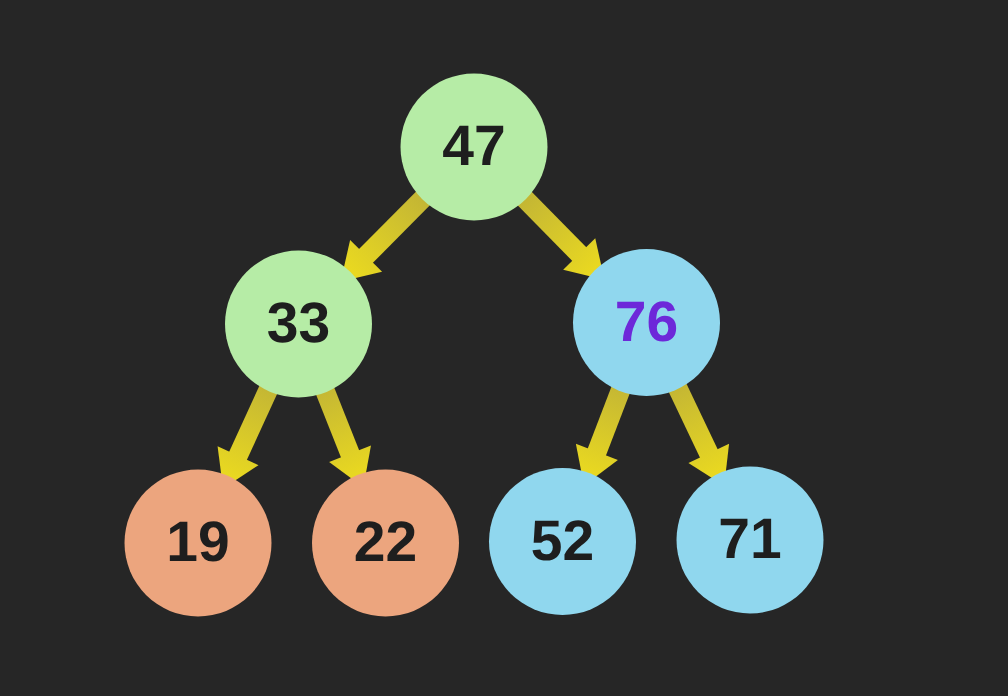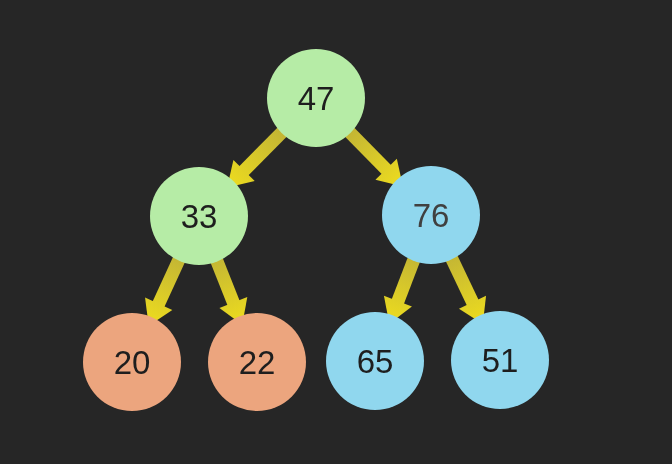--- a/index.html
+++ b/index.html
@@ -24,23 +24,24 @@
     display: block;
   }
   .tree-node {
     position: absolute;
     border-radius: 50%;
     display: flex;
     align-items: center;
     justify-content: center;
   }
   .tree-node span {
-    font-size: 33px;
+    font-size: 38px;
     line-height: 1;
     user-select: none;
+    font-weight: bold;
   }
 </style>
 </head>
 <body style="background: rgb(38, 38, 38);">
 
 <div id="stage">
   <svg id="edges-svg" viewBox="0 0 672 464" xmlns="http://www.w3.org/2000/svg">
     <defs>
         <linearGradient id="edge-grad-0" gradientUnits="userSpaceOnUse" x1="316" y1="98" x2="227.16365765745311" y2="187.59562731983362">
           <stop offset="0%" stop-color="#a89d3a"></stop>
@@ -101,28 +102,28 @@
       </g>
   </svg>
   <div id="nodes-layer">
       <div class="tree-node" style="left: 267px; top: 49px; width: 98px; height: 98px; background: rgb(182, 236, 166);">
         <span style="color: rgb(30, 30, 30);">47</span>
       </div>
       <div class="tree-node" style="left: 150px; top: 167px; width: 98px; height: 98px; background: rgb(182, 236, 166);">
         <span style="color: rgb(30, 30, 30);">33</span>
       </div>
       <div class="tree-node" style="left: 382px; top: 166px; width: 98px; height: 98px; background: rgb(144, 215, 238);">
-        <span style="color: #404040;">76</span>
+        <span style="color: #6d28d9;">76</span>
       </div>
       <div class="tree-node" style="left: 83px; top: 313px; width: 98px; height: 98px; background: rgb(236, 165, 126);">
-        <span style="color: rgb(30, 30, 30);">20</span>
+        <span style="color: rgb(30, 30, 30);">19</span>
       </div>
       <div class="tree-node" style="left: 208px; top: 313px; width: 98px; height: 98px; background: rgb(236, 165, 126);">
         <span style="color: rgb(30, 30, 30);">22</span>
       </div>
       <div class="tree-node" style="left: 326px; top: 312px; width: 98px; height: 98px; background: rgb(144, 215, 238);">
-        <span style="color: rgb(30, 30, 30);">65</span>
+        <span style="color: rgb(30, 30, 30);">52</span>
       </div>
       <div class="tree-node" style="left: 451px; top: 311px; width: 98px; height: 98px; background: rgb(144, 215, 238);">
-        <span style="color: rgb(30, 30, 30);">51</span>
+        <span style="color: rgb(30, 30, 30);">71</span>
       </div>
     </div>
 </div>
 
 </body></html>

